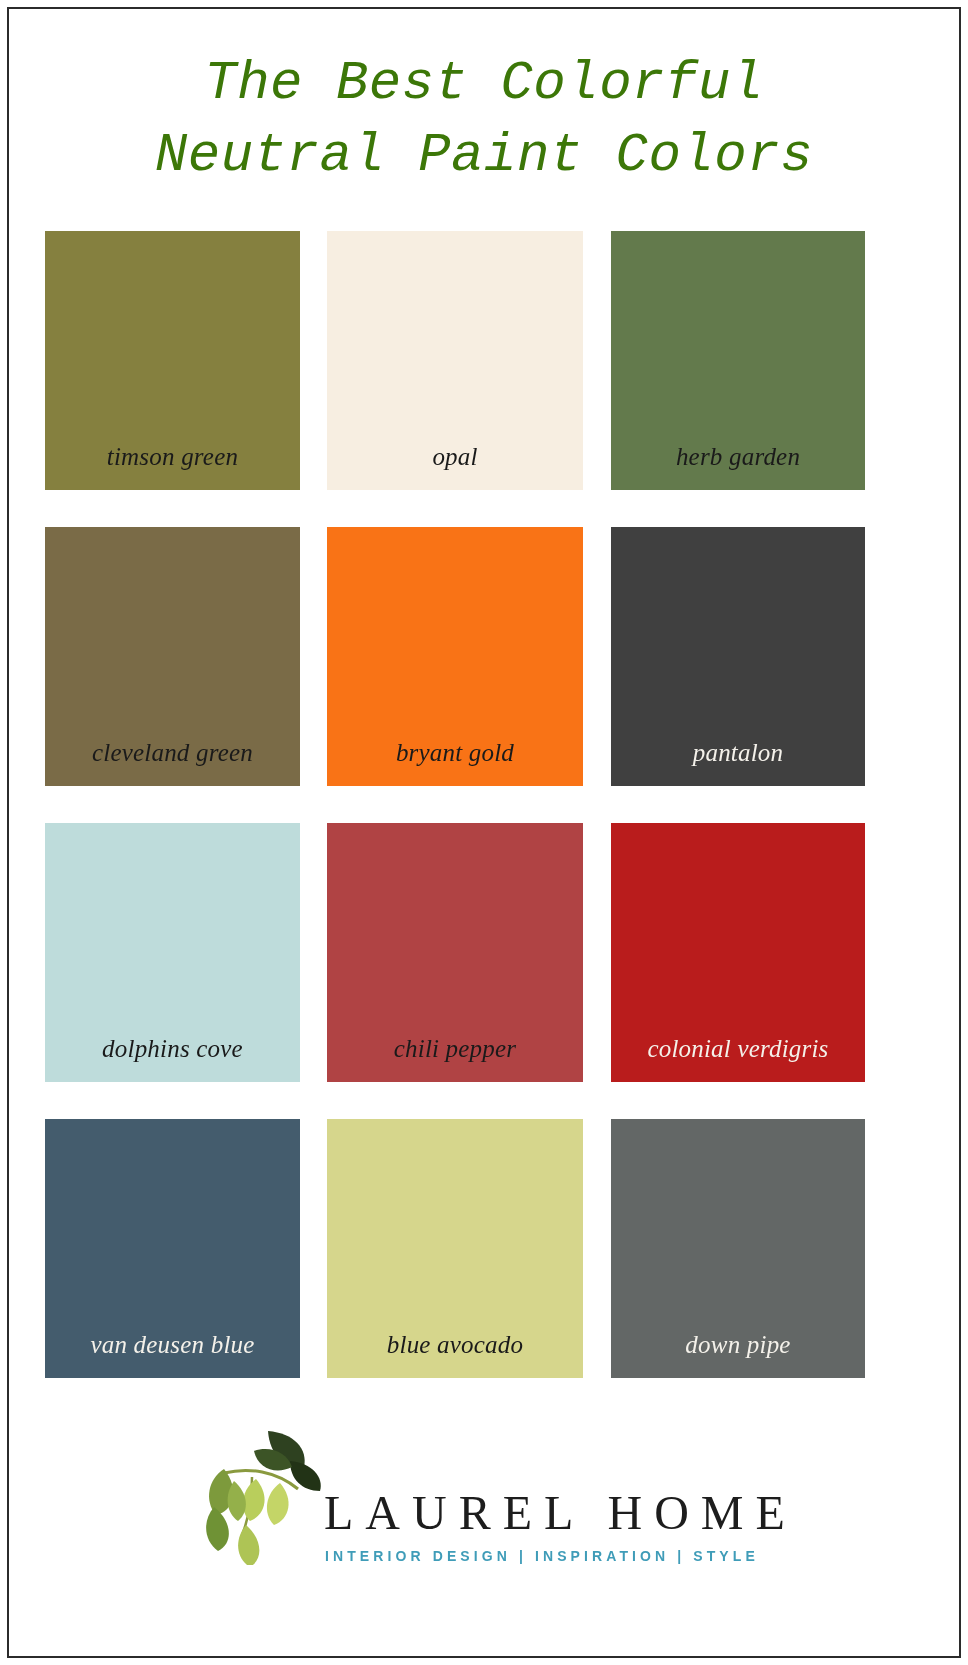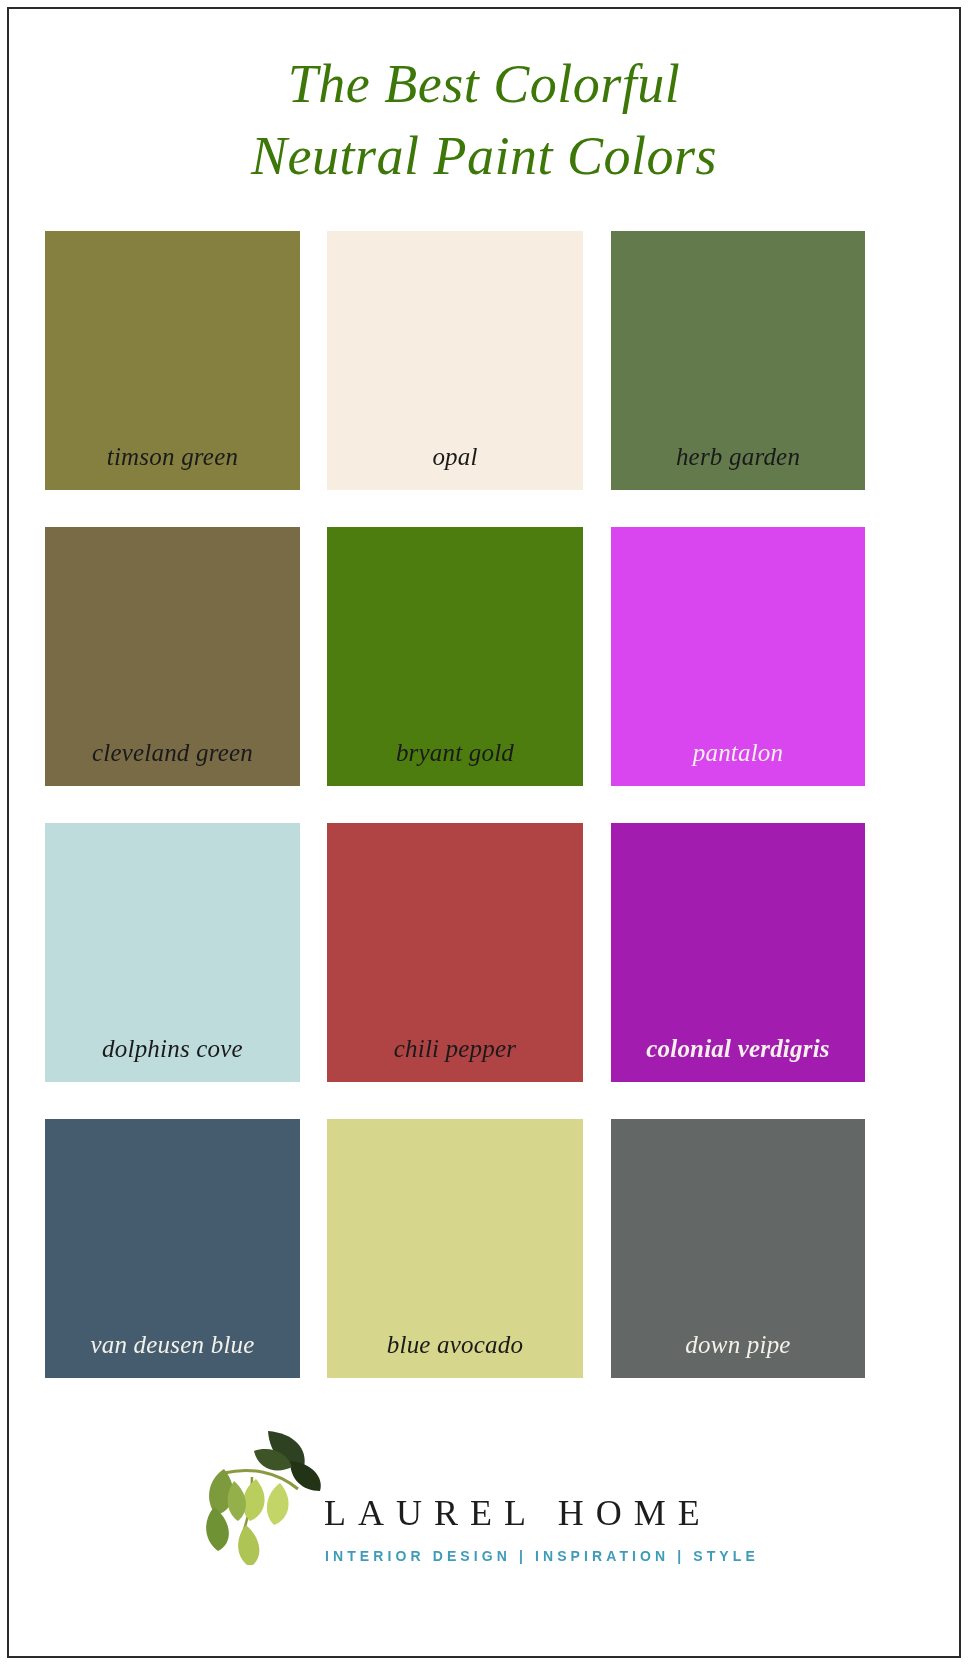--- a/index.html
+++ b/index.html
@@ -31,21 +31,21 @@
   }
 
   
   #title {
     position: absolute;
     left: 0;
     top: 48px;
     width: 968px;
     text-align: center;
     color: #3c7708;
-    font-family: Liberation Serif, serif;
+    font-family: Liberation Mono, monospace;
     font-style: italic;
     font-weight: 400;
     font-size: 54px;
     line-height: 72px;
     letter-spacing: 0.5px;
   }
   #title .tline { display: block; white-space: nowrap; }
 
   
   #grid {
@@ -112,21 +112,21 @@
   }
 
   #wordmark {
     position: absolute;
     left: 140px;
     top: 82px;
     width: 460px;
     text-align: left;
     font-family: "Liberation Serif", "DejaVu Serif", serif;
     font-weight: 400;
-    font-size: 36px;
+    font-size: 48px;
     line-height: 52px;
     letter-spacing: 12px;
     color: #1d1d1d;
     white-space: nowrap;
   }
 
   #tagline {
     position: absolute;
     left: 141px;
     top: 142px;
@@ -163,36 +163,36 @@
       </div>
       <div class="swatch col-3" style="background-color: rgb(99, 122, 76);">
         <div class="swatch-label" style="color: rgb(26, 26, 26);">herb garden</div>
       </div>
     </div>
 
     <div class="row">
       <div class="swatch col-1" style="background-color: rgb(122, 107, 71);">
         <div class="swatch-label" style="color: rgb(26, 26, 26);">cleveland green</div>
       </div>
-      <div class="swatch col-2" style="background-color: #4d7c0f;">
+      <div class="swatch col-2" style="background-color: #f97316;">
         <div class="swatch-label" style="color: rgb(26, 26, 26);">bryant gold</div>
       </div>
-      <div class="swatch col-3" style="background-color: #d946ef;">
+      <div class="swatch col-3" style="background-color: #404040;">
         <div class="swatch-label" style="color: rgb(244, 241, 234);">pantalon</div>
       </div>
     </div>
 
     <div class="row">
       <div class="swatch col-1" style="background-color: rgb(190, 220, 219);">
         <div class="swatch-label" style="color: rgb(26, 26, 26);">dolphins cove</div>
       </div>
       <div class="swatch col-2" style="background-color: rgb(176, 67, 68);">
         <div class="swatch-label" style="color: rgb(26, 26, 26);">chili pepper</div>
       </div>
-      <div class="swatch col-3" style="background-color: #a21caf; font-weight: bold;">
+      <div class="swatch col-3" style="background-color: #b91c1c;">
         <div class="swatch-label" style="color: rgb(244, 241, 234);">colonial verdigris</div>
       </div>
     </div>
 
     <div class="row">
       <div class="swatch col-1" style="background-color: rgb(68, 92, 109);">
         <div class="swatch-label" style="color: rgb(244, 241, 234);">van deusen blue</div>
       </div>
       <div class="swatch col-2" style="background-color: rgb(214, 214, 140);">
         <div class="swatch-label" style="color: rgb(26, 26, 26);">blue avocado</div>

